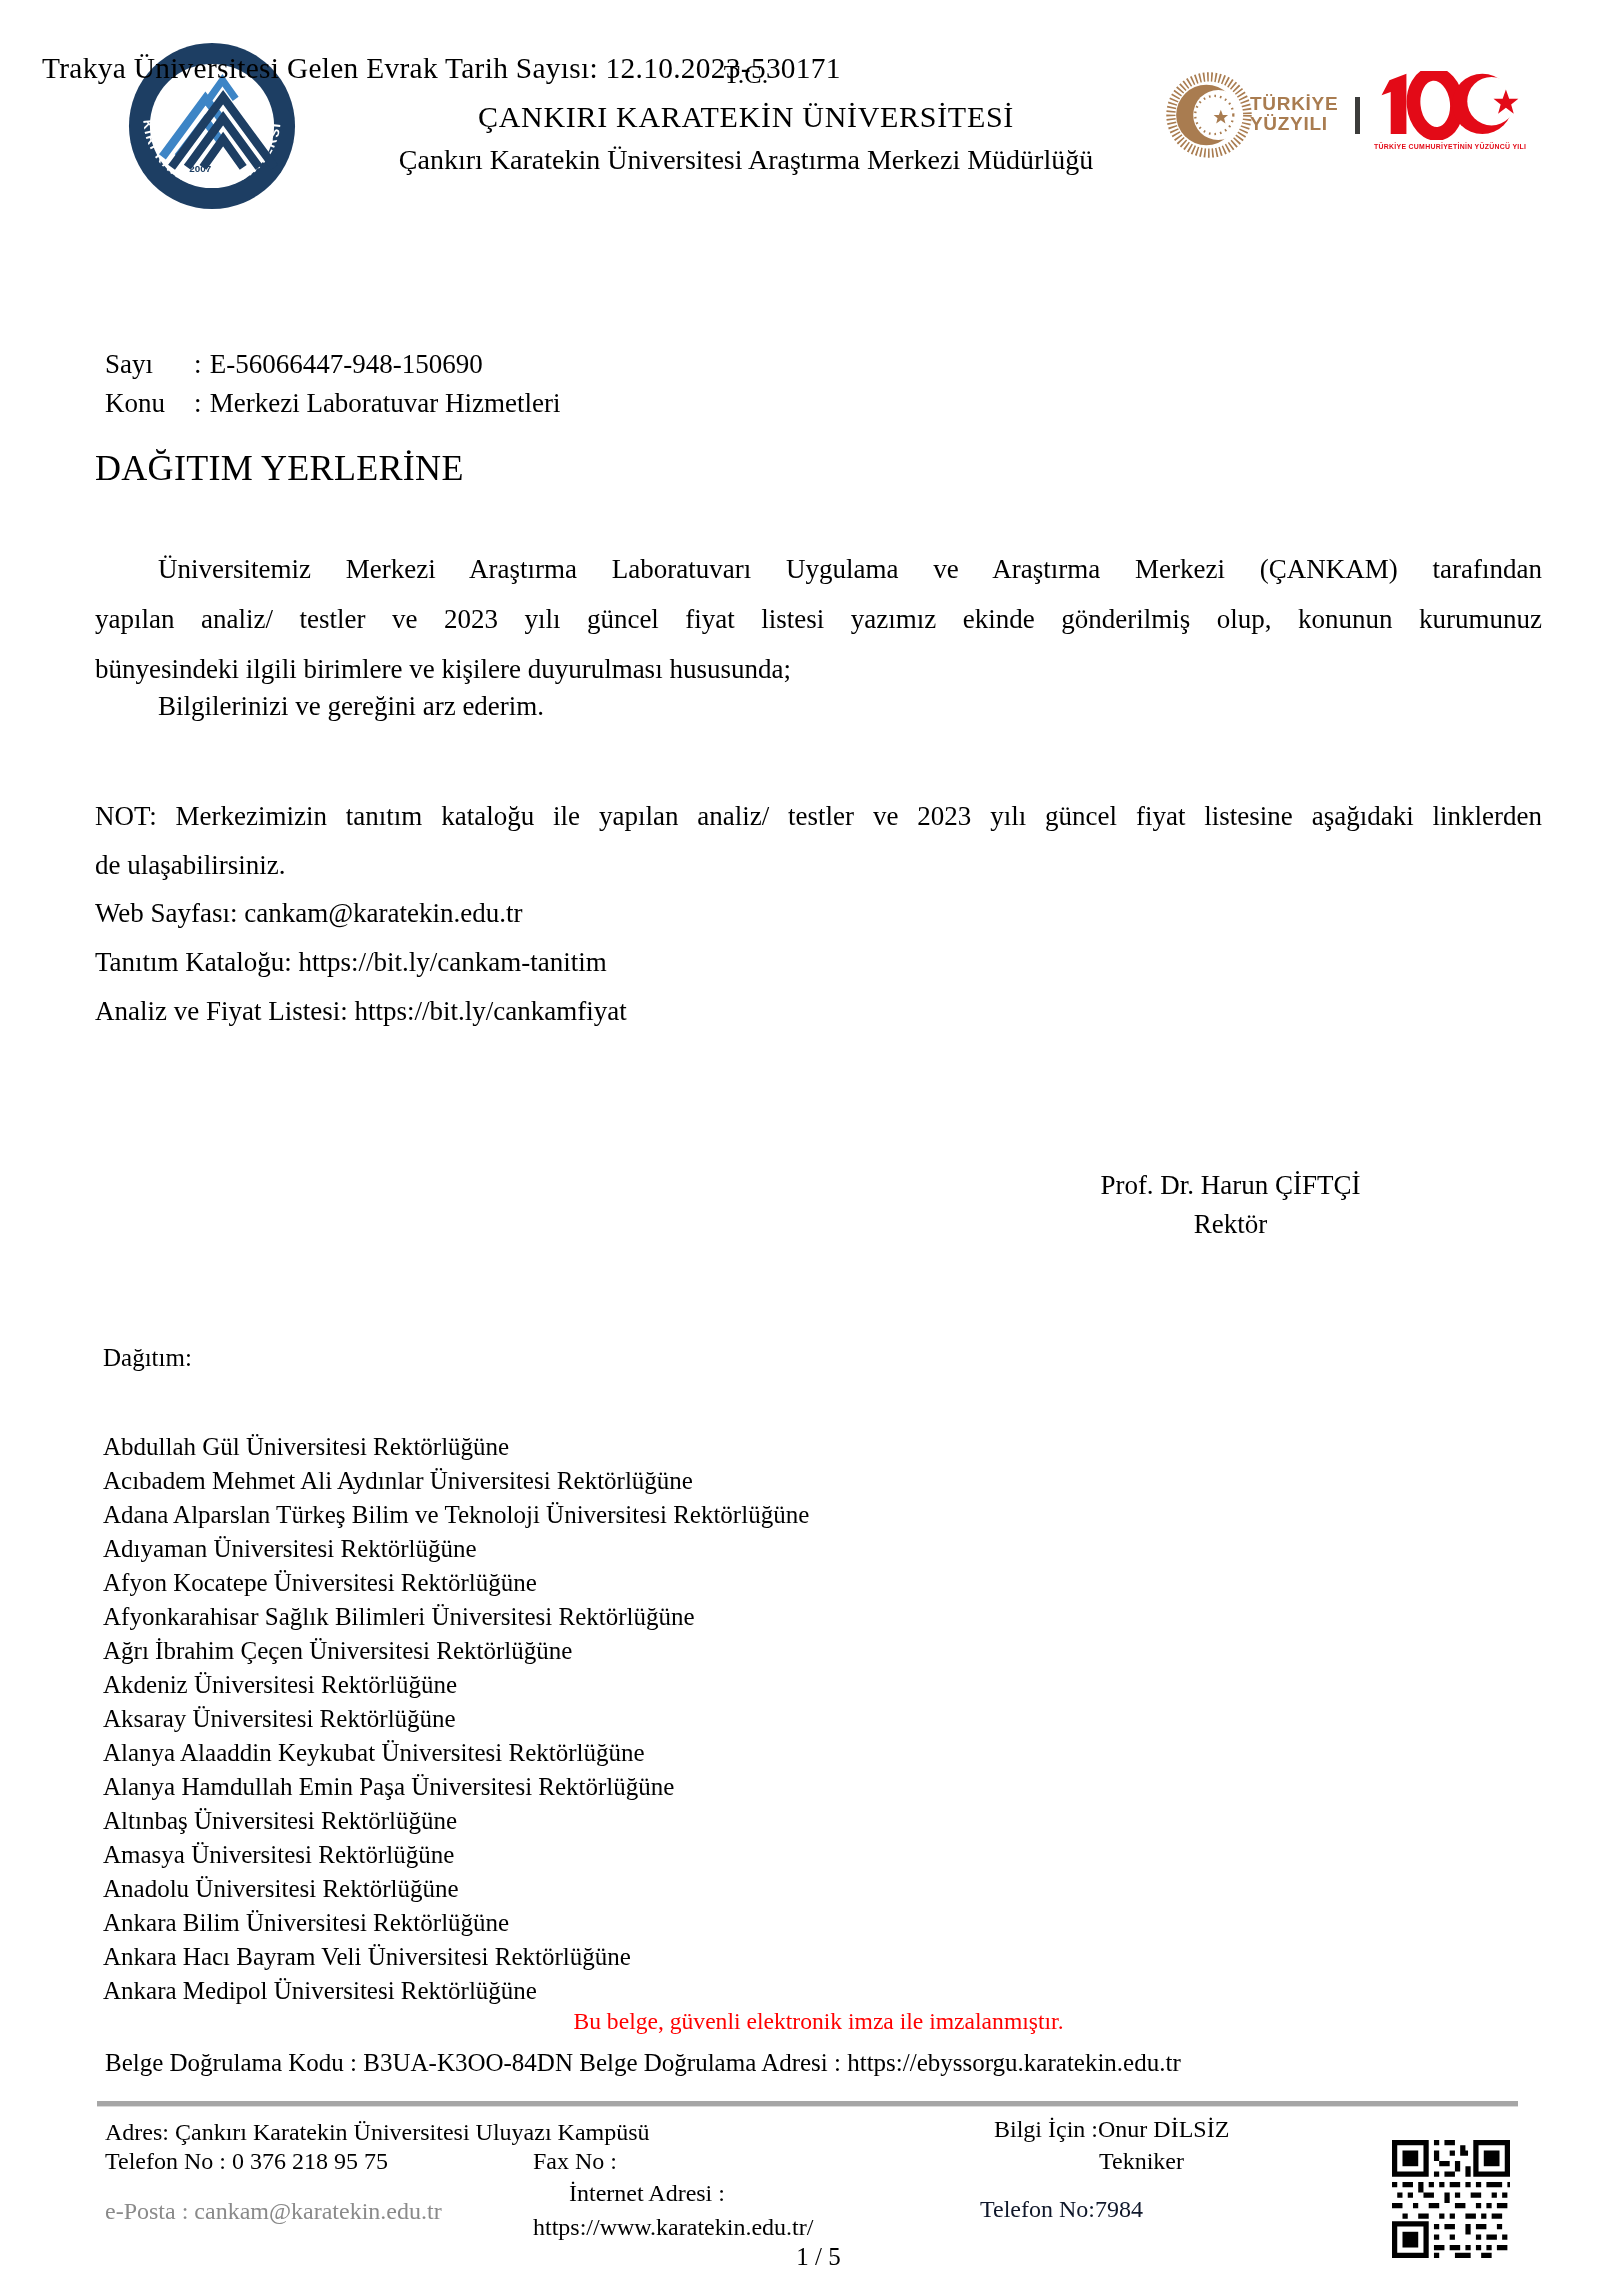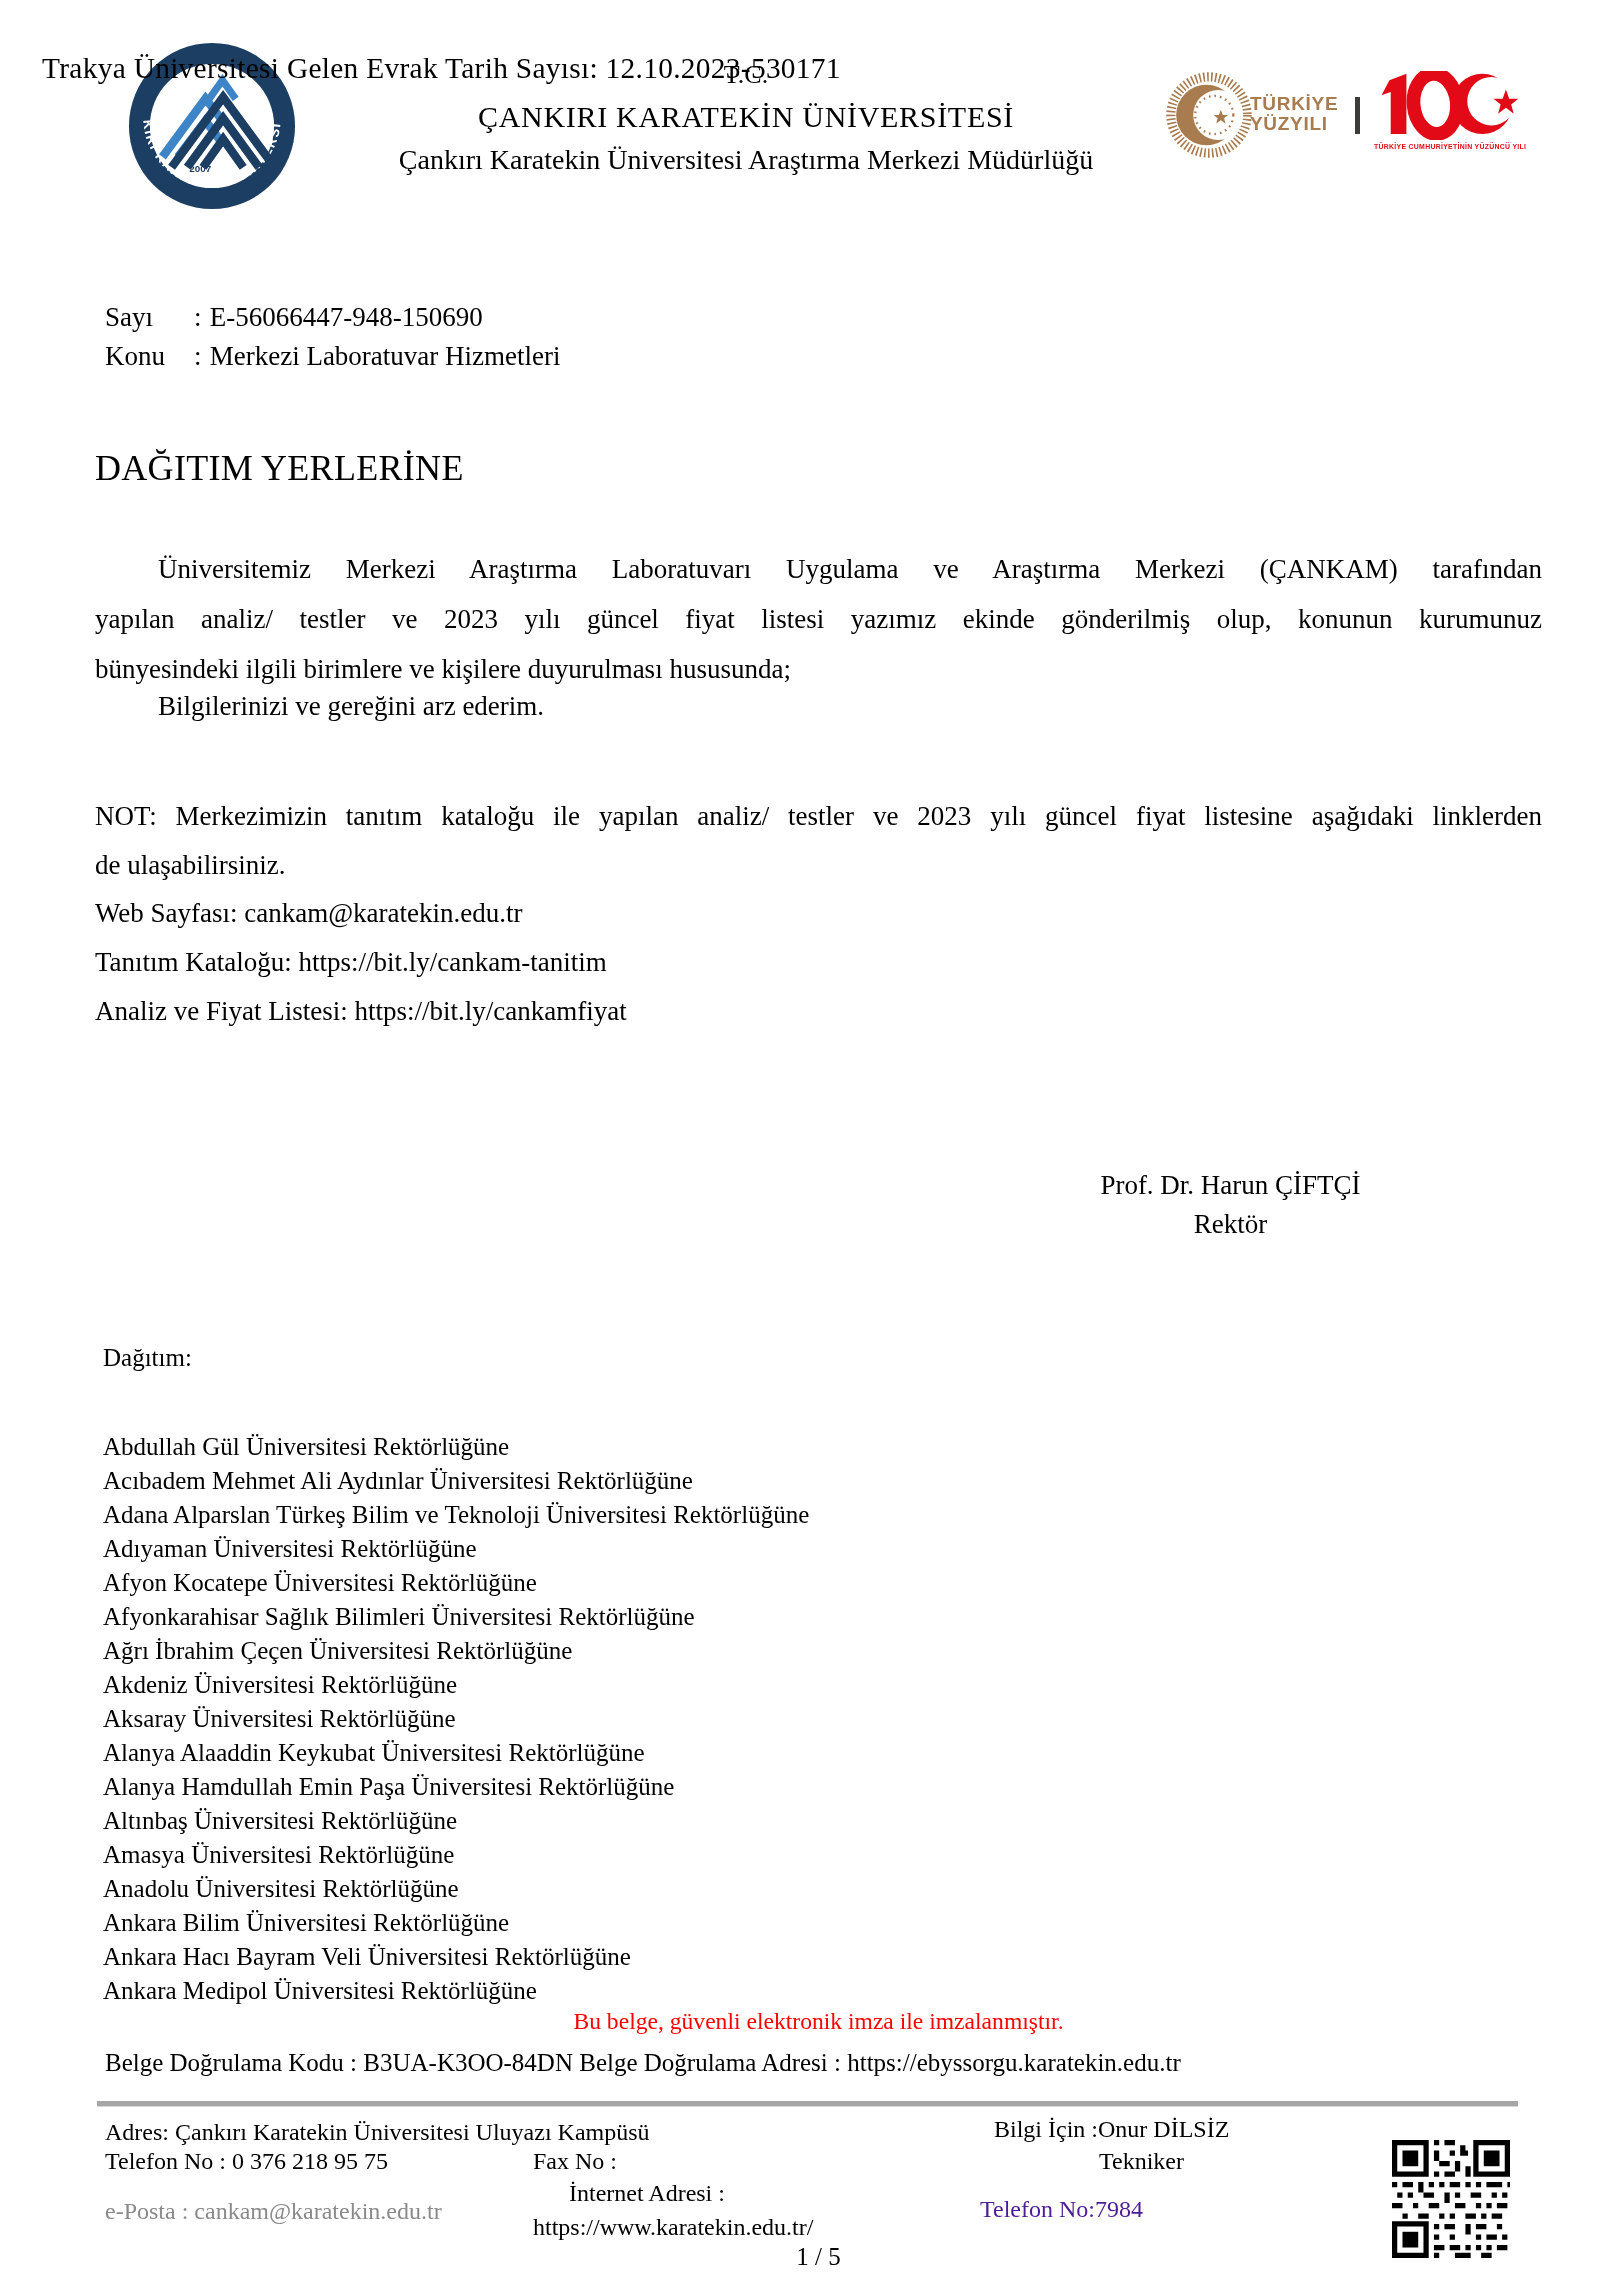--- a/index.html
+++ b/index.html
@@ -25,21 +25,21 @@
     font-weight:bold; font-size:19px; line-height:19.6px; color:#a97c50; letter-spacing:0.7px;
   }
   .logo-divider{left:1355px; top:97px; width:5.2px; height:37px; background:#3c3c3b;}
   .centenary{left:1375px; top:71px;}
   .centenary-caption{
     left:1374px; top:143px; width:144px; text-align:center; white-space:nowrap;
     font-family:"Liberation Sans",sans-serif; font-weight:bold; font-size:6.9px;
     color:#e30a17; letter-spacing:0.3px;
   }
   
-  .meta-row{left:105px; font-size:27px; white-space:nowrap;}
+  .meta-row{left:105px; font-size:27px; white-space:nowrap;margin-top:47px;}
   .meta-row .lbl{display:inline-block; width:89px;}
   .meta-row .colon{display:inline-block; width:15.7px;}
   
   .recipient{left:95px; top:447px; width:1447px; text-align:left; font-weight:normal; font-size:36px; letter-spacing:0.3px;}
   .para{left:95px; top:544px; width:1447px; font-size:27px; line-height:50px;}
   .para .jline{display:block; text-align:justify; text-align-last:justify;}
   .para .jline.first{padding-left:63px; box-sizing:border-box;}
   .para .lastline{display:block; text-align:left;}
   .closing{left:158px; top:691px; font-size:27px;}
   .note{left:95px; top:792px; width:1447px; font-size:27px; line-height:49px;}
@@ -58,21 +58,21 @@
   
   .f{font-size:24px; white-space:nowrap;}
   .addr{left:105px; top:2119px;}
   .phone{left:105px; top:2148px;}
   .email{left:105px; top:2198px; color:#8a8a8a;}
   .fax{left:533px; top:2148px;}
   .netlbl{left:533px; top:2180px;margin-left:36px;}
   .neturl{left:533px; top:2214px;}
   .contact{left:994px; top:2116px;}
   .ctitle{left:1099px; top:2148px;}
-  .cphone{left:980px; top:2196px; color:#4c1d95;}
+  .cphone{left:980px; top:2196px; color:#0f172a;}
   .pagenum{left:95px; top:2243px; width:1447px; text-align:center; font-size:25px;}
   .qr{left:1392px; top:2140px;}
 </style>
 </head>
 <body>
 
 <div class="page">
 
   <div class="abs stamp">Trakya Üniversitesi Gelen Evrak Tarih Sayısı: 12.10.2023-530171</div>
 

